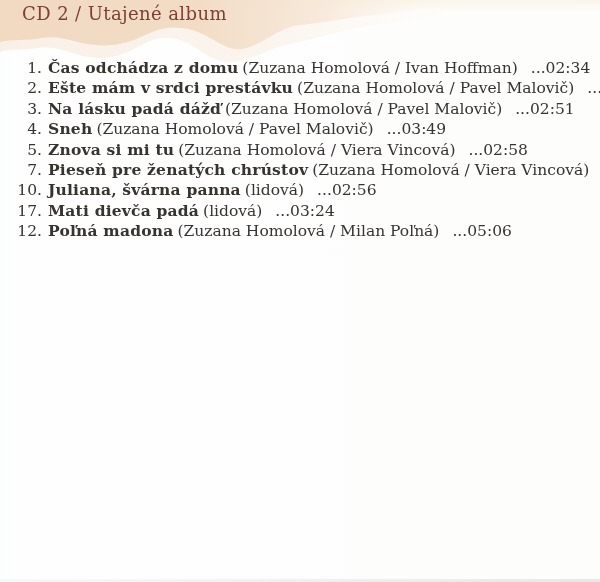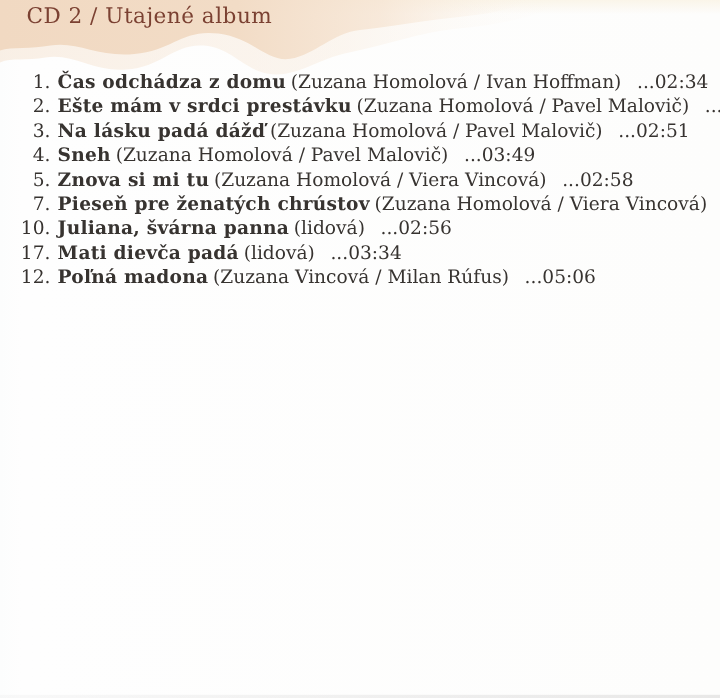--- a/index.html
+++ b/index.html
@@ -124,21 +124,21 @@
     <div class="track-row">
       <span class="track-number">5.</span><span class="track-title">Znova si mi tu</span><span class="track-credits">(Zuzana Homolová / Viera Vincová)</span><span class="track-time">...02:58</span>
     </div>
     <div class="track-row">
       <span class="track-number">7.</span><span class="track-title">Pieseň pre ženatých chrústov</span><span class="track-credits">(Zuzana Homolová / Viera Vincová)</span>
     </div>
     <div class="track-row">
       <span class="track-number">10.</span><span class="track-title">Juliana, švárna panna</span><span class="track-credits">(lidová)</span><span class="track-time">...02:56</span>
     </div>
     <div class="track-row">
-      <span class="track-number">17.</span><span class="track-title">Mati dievča padá</span><span class="track-credits">(lidová)</span><span class="track-time">...03:34</span>
+      <span class="track-number">17.</span><span class="track-title">Mati dievča padá</span><span class="track-credits">(lidová)</span><span class="track-time">...03:24</span>
     </div>
     <div class="track-row">
-      <span class="track-number">12.</span><span class="track-title">Poľná madona</span><span class="track-credits">(Zuzana Vincová / Milan Rúfus)</span><span class="track-time">...05:06</span>
+      <span class="track-number">12.</span><span class="track-title">Poľná madona</span><span class="track-credits">(Zuzana Homolová / Milan Poľná)</span><span class="track-time">...05:06</span>
     </div>
   </div>
 
   <div class="scan-edge-bottom"></div>
 </div>
 
 </body></html>

